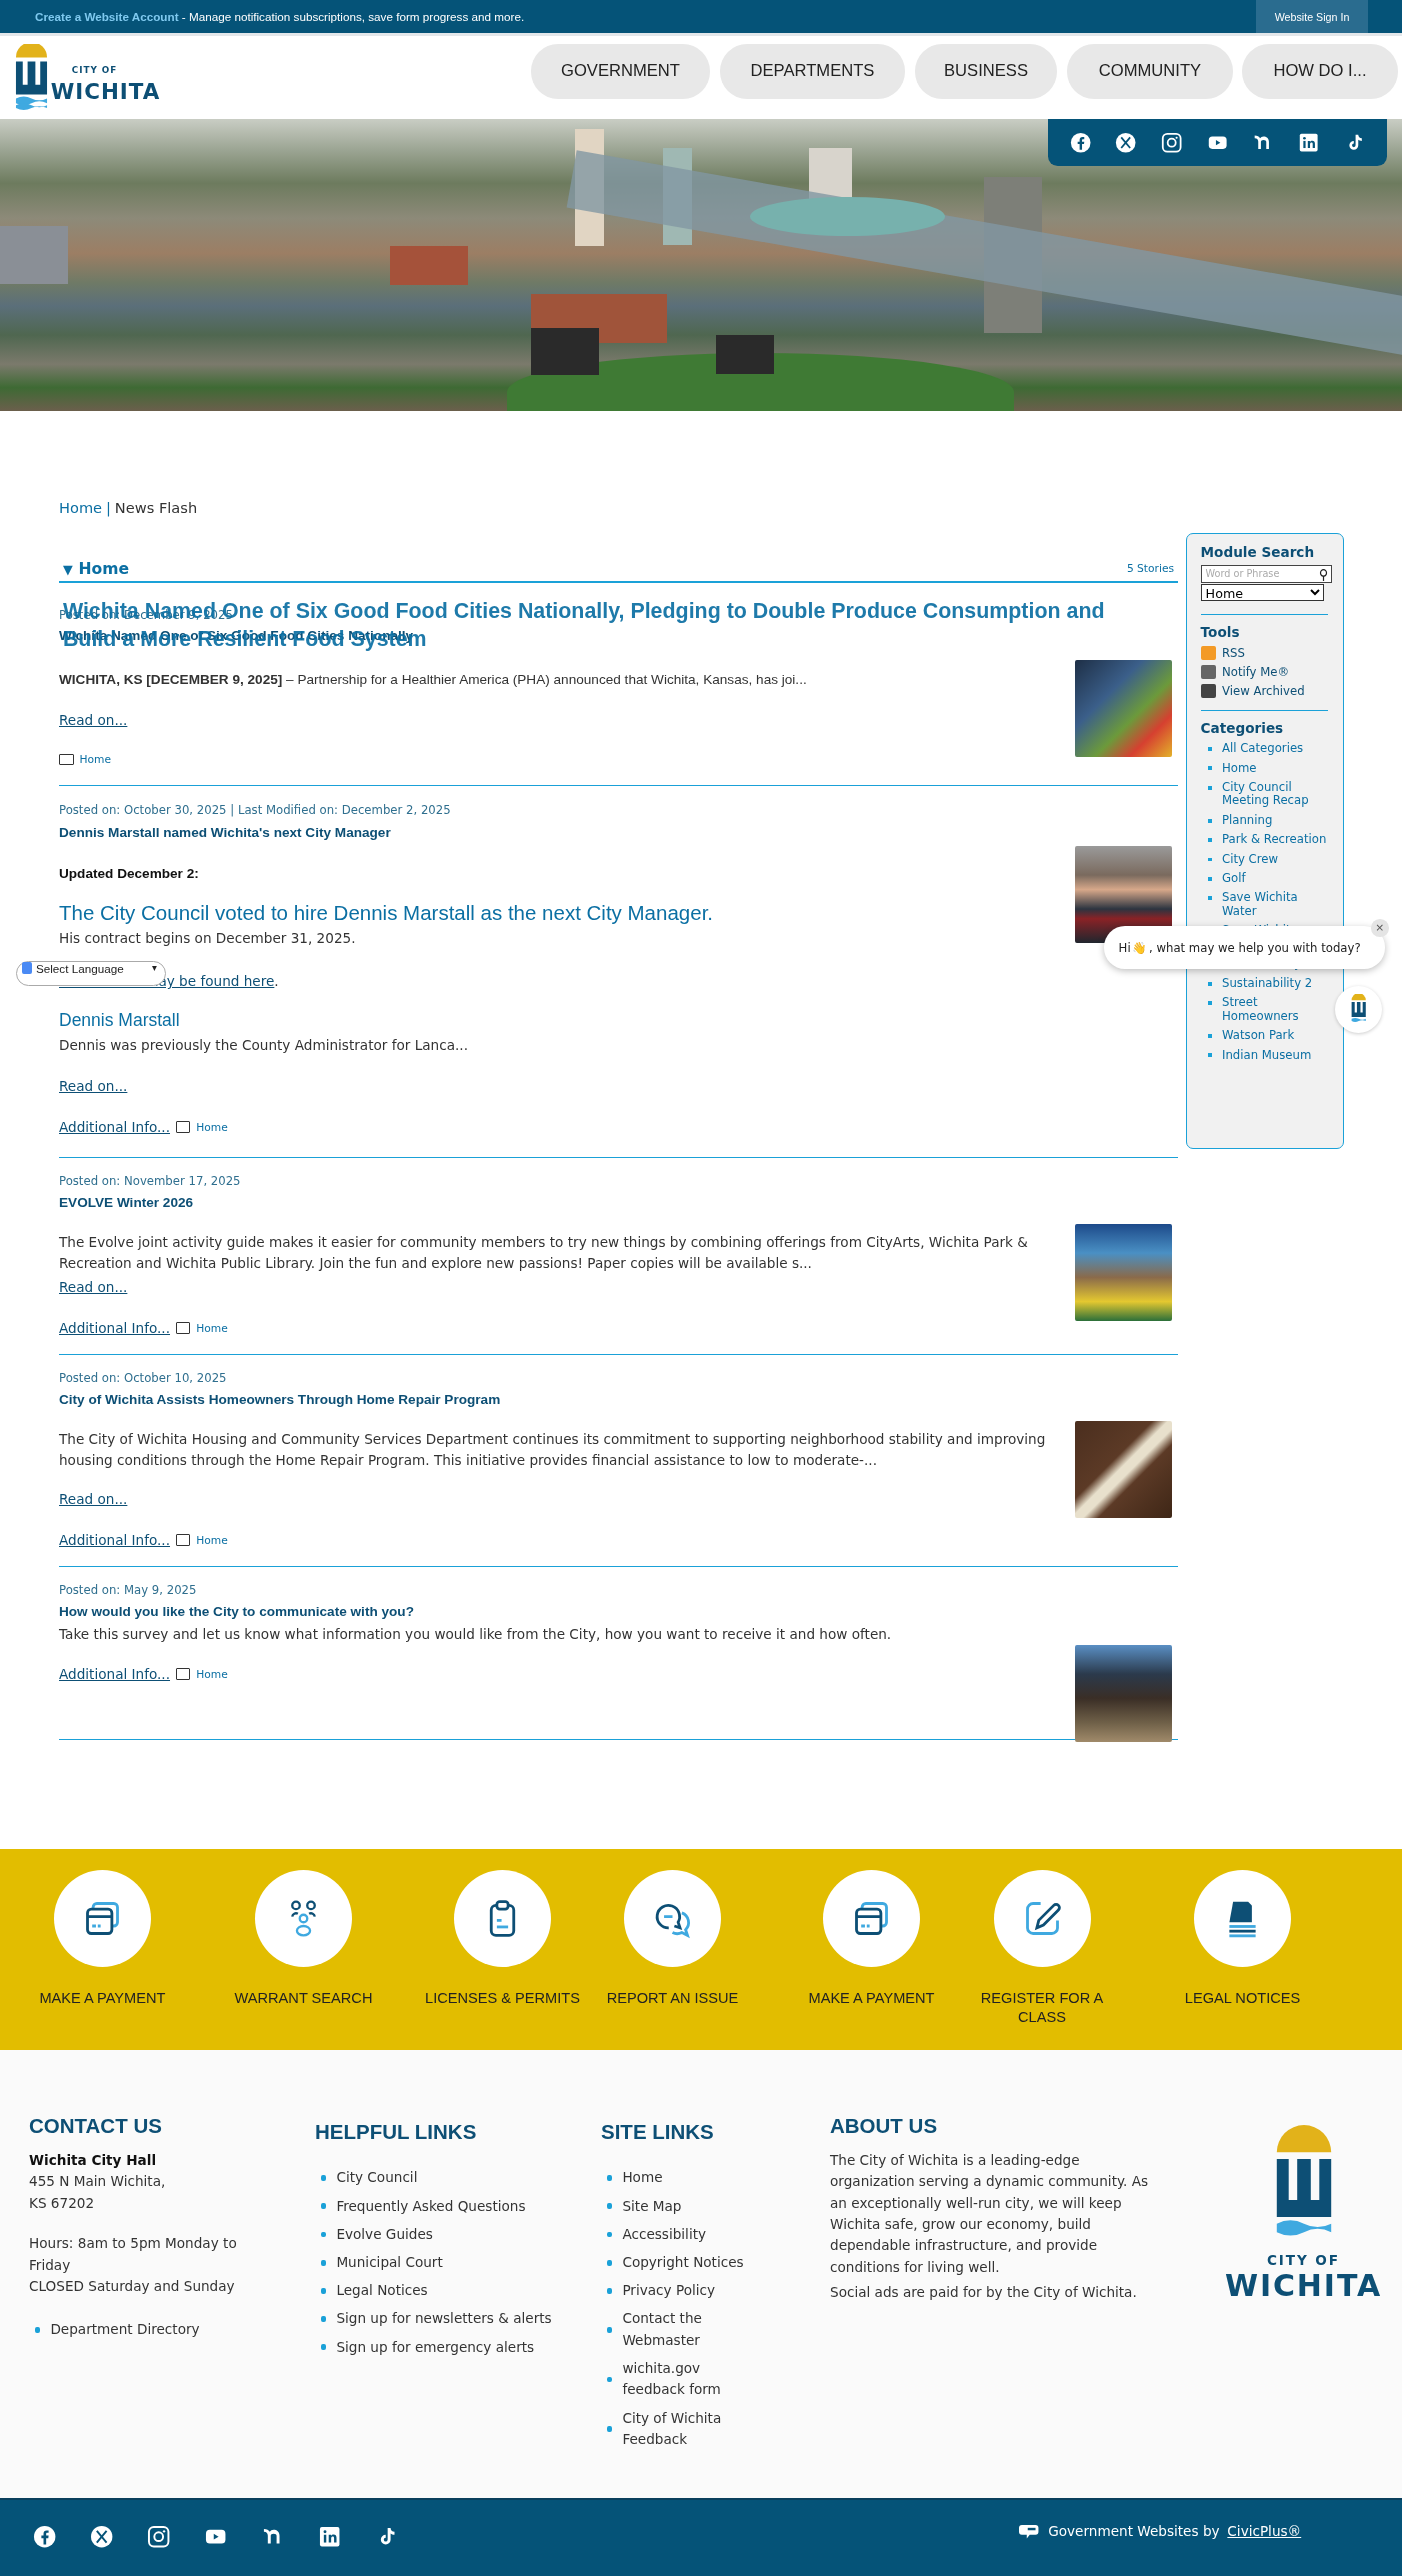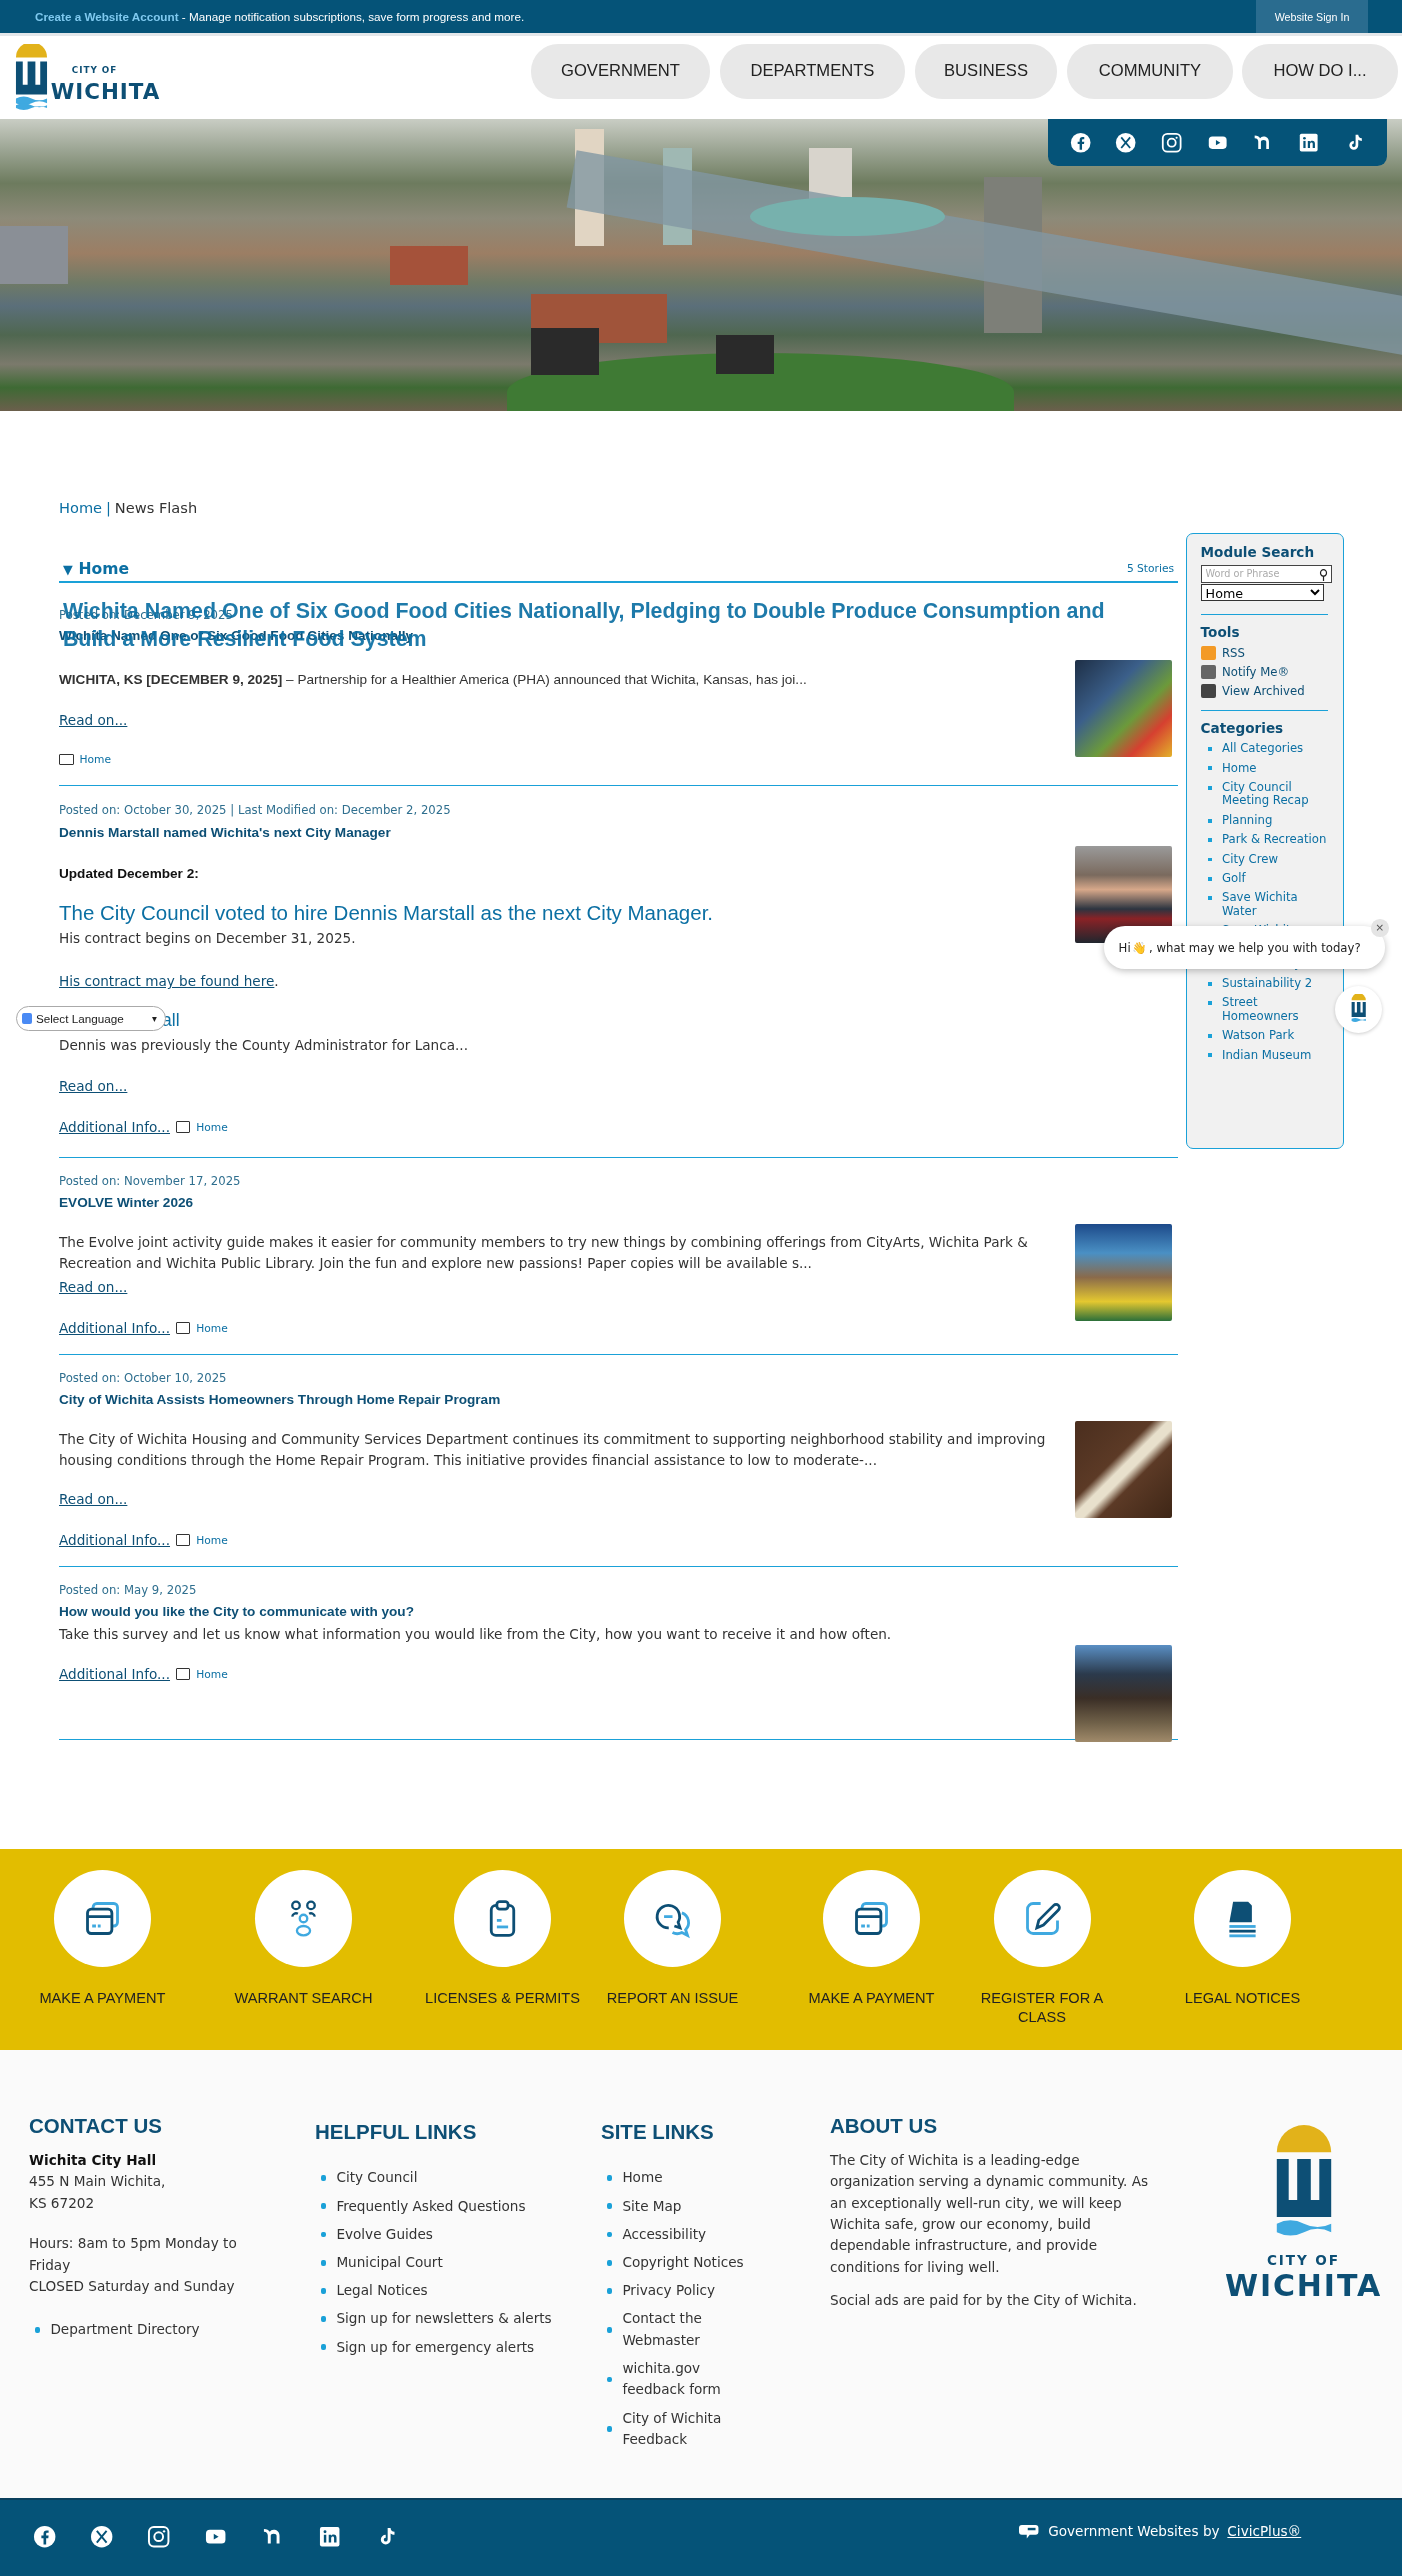--- a/index.html
+++ b/index.html
@@ -62,21 +62,21 @@
   .cat-list { list-style: none; padding-left: 0; }
   .cat-list li { font-size: 11.7px; color: #0b6fa3; padding-left: 21.4px; position: relative; line-height: 13.6px; margin-bottom: 5.8px; }
   .cat-list li::before { content: ""; position: absolute; left: 7.8px; top: 4.9px; width: 3.9px; height: 3.9px; background: #1aa1d8; }
 
   
   .chat-bubble { position: absolute; left: 1104px; top: 926px; width: 281px; height: 43px; background: #fff; border-radius: 21px; box-shadow: 0 1.9px 7.8px rgba(0,0,0,0.25); font-size: 11.7px; color: #222; display: flex; align-items: center; padding-left: 14.6px; }
   .chat-close { position: absolute; left: 1371px; top: 919px; width: 17.5px; height: 17.5px; border-radius: 50%; background: #e4e4e4; color: #555; font-size: 10.7px; display: flex; align-items: center; justify-content: center; }
   .chat-launch { position: absolute; left: 1335px; top: 986px; width: 47px; height: 47px; border-radius: 50%; background: #fff; box-shadow: 0 1px 3.9px rgba(0,0,0,0.2); display: flex; align-items: center; justify-content: center; }
 
   
-  .translate { position: absolute; left: 15.6px; top: 1006px; width: 150px; height: 25px; border: 1px solid #aaa; border-radius: 13.6px; background: #fff; font-size: 11.7px; font-family: "Liberation Sans", sans-serif; display: flex; align-items: center; padding-left: 5.8px; gap: 3.9px; }
+  .translate { position: absolute; left: 15.6px; top: 961px; width: 150px; height: 25px; border: 1px solid #aaa; border-radius: 13.6px; background: #fff; font-size: 11.7px; font-family: "Liberation Sans", sans-serif; display: flex; align-items: flex-start; padding-left: 5.8px; gap: 3.9px; }
   .translate .g { width: 9.7px; height: 11.7px; background: #4a8af4; border-radius: 1.9px; display: inline-block; }
   .translate .chev { margin-left: auto; margin-right: 7.8px; font-size: 9.7px; }
 
   
   .quick { position: absolute; left: 0; top: 1849px; width: 1403px; height: 201px; background: #e2bd00; }
   .qitem { position: absolute; top: 0; width: 195px; text-align: center; }
   .qcircle { width: 97px; height: 97px; border-radius: 50%; background: #fff; margin: 21.4px auto 0; display: flex; align-items: center; justify-content: center; }
   .qlabel { margin-top: 21.4px; font-family: "Liberation Sans", sans-serif; font-size: 14.6px; color: #222; line-height: 19.5px; }
 
   
@@ -440,21 +440,21 @@
       <li>Copyright Notices</li>
       <li>Privacy Policy</li>
       <li style="width:146px;">Contact the Webmaster</li>
       <li style="width:156px;">wichita.gov feedback form</li>
       <li style="width:146px;">City of Wichita Feedback</li>
     </ul>
   </div>
   <div class="fcol" style="left:830px;top:64px;width:322px;">
     <h2>ABOUT US</h2>
     <div class="txt" style="margin-top:-3.9px;">The City of Wichita is a leading-edge organization serving a dynamic community. As an exceptionally well-run city, we will keep Wichita safe, grow our economy, build dependable infrastructure, and provide conditions for living well.</div>
-    <div class="txt" style="margin-top:12px;">Social ads are paid for by the City of Wichita.</div>
+    <div class="txt" style="margin-top:4px;">Social ads are paid for by the City of Wichita.</div>
   </div>
   <div style="position:absolute;left:1216px;top:70px;width:175px;height:195px;text-align:center;">
     <svg width="68" height="136" viewBox="0 0 40 70">
       <path d="M4 14 A16 16 0 0 1 36 14 Z" fill="#e2b21a"></path>
       <path d="M4 18 h7 v24 h5 v-24 h8 v24 h5 v-24 h7 v34 h-32 z" fill="#0d4f75"></path>
       <path d="M4 56 q8 -4 16 0 t16 0 v5 q-8 -4 -16 0 t-16 0 z" fill="#3fa9e0"></path>
     </svg>
     <div style="font-size:13.6px;font-weight:bold;color:#0d4f75;letter-spacing:1.9px;margin-top:-7.8px;">CITY OF</div>
     <div style="font-size:30px;font-weight:bold;color:#0d4f75;letter-spacing:1.9px;">WICHITA</div>
   </div>

